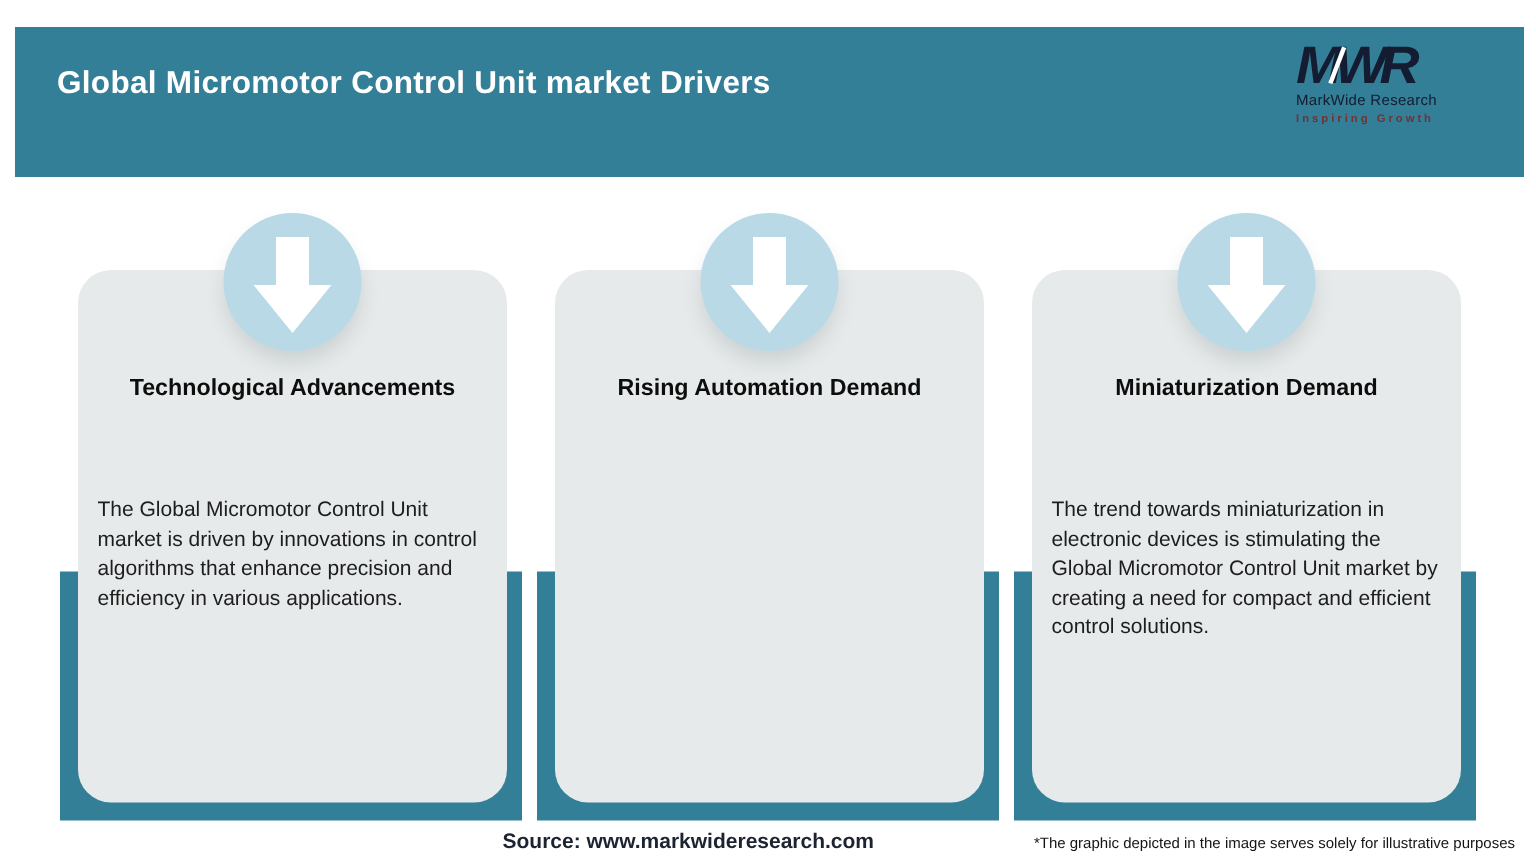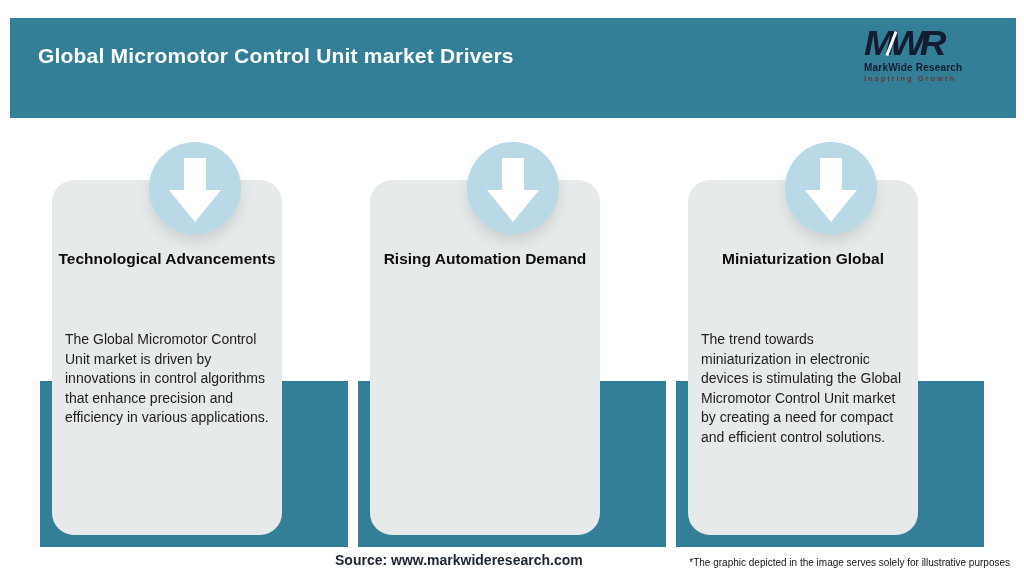--- a/index.html
+++ b/index.html
@@ -21,34 +21,34 @@
   }
   .logo-monogram {
     font-size: 37px; font-weight: 800; font-style: italic;
     letter-spacing: -5px; line-height: 40px; position: relative; display: inline-block;
     transform: scaleY(0.95);
   }
   .logo-slash {
     position: absolute; left: 34%; top: 6px; width: 3px; height: 27px;
     background: #ffffff; transform: rotate(20deg);
   }
-  .logo-name { font-size: 10px; font-weight: bold; letter-spacing: 0.2px; margin-top: -2px; }
+  .logo-name { font-size: 10px; font-weight: normal; letter-spacing: 0.2px; margin-top: -2px; }
   .logo-tagline { font-size: 7.5px; font-weight: bold; letter-spacing: 2px; color: #6e3333; margin-top: 1px; }
 
   
   .backdrop {
     position: absolute; top: 381px; height: 166px; width: 308px;
     background: #337f97; z-index: 1;
   }
   .backdrop.b1 { left: 40px; }
   .backdrop.b2 { left: 358px; }
   .backdrop.b3 { left: 676px; }
 
   .card {
-    position: absolute; top: 180px; width: 230px; height: 355px;
+    position: absolute; top: 180px; width: 286px; height: 355px;
     background: #e7eaea; border-radius: 22px; z-index: 2;
   }
   .card.c1 { left: 52px; }
   .card.c2 { left: 370px; }
   .card.c3 { left: 688px; }
 
   .icon-circle {
     position: absolute; top: 142px; width: 92px; height: 92px;
     border-radius: 50%; background: #b9d9e7; z-index: 3;
     box-shadow: 0 8px 12px rgba(90,110,120,0.18);
@@ -109,21 +109,21 @@
 <div class="card c2">
   <div class="card-title">Rising Automation Demand</div>
 </div>
 <div class="icon-circle i2">
   <svg viewBox="0 0 92 92">
       <path d="M35,16 h22 v32 h15 L46,80 L20,48 h15 z" fill="#ffffff"></path>
     </svg>
 </div>
 
 <div class="card c3">
-  <div class="card-title">Miniaturization Global</div>
+  <div class="card-title">Miniaturization Demand</div>
   <div class="card-desc">The trend towards miniaturization in electronic devices is stimulating the Global Micromotor Control Unit market by creating a need for compact and efficient control solutions.</div>
 </div>
 <div class="icon-circle i3">
   <svg viewBox="0 0 92 92">
       <path d="M35,16 h22 v32 h15 L46,80 L20,48 h15 z" fill="#ffffff"></path>
     </svg>
 </div>
 
 <div class="source-text">Source: www.markwideresearch.com</div>
 <div class="disclaimer-text">*The graphic depicted in the image serves solely for illustrative purposes</div>

